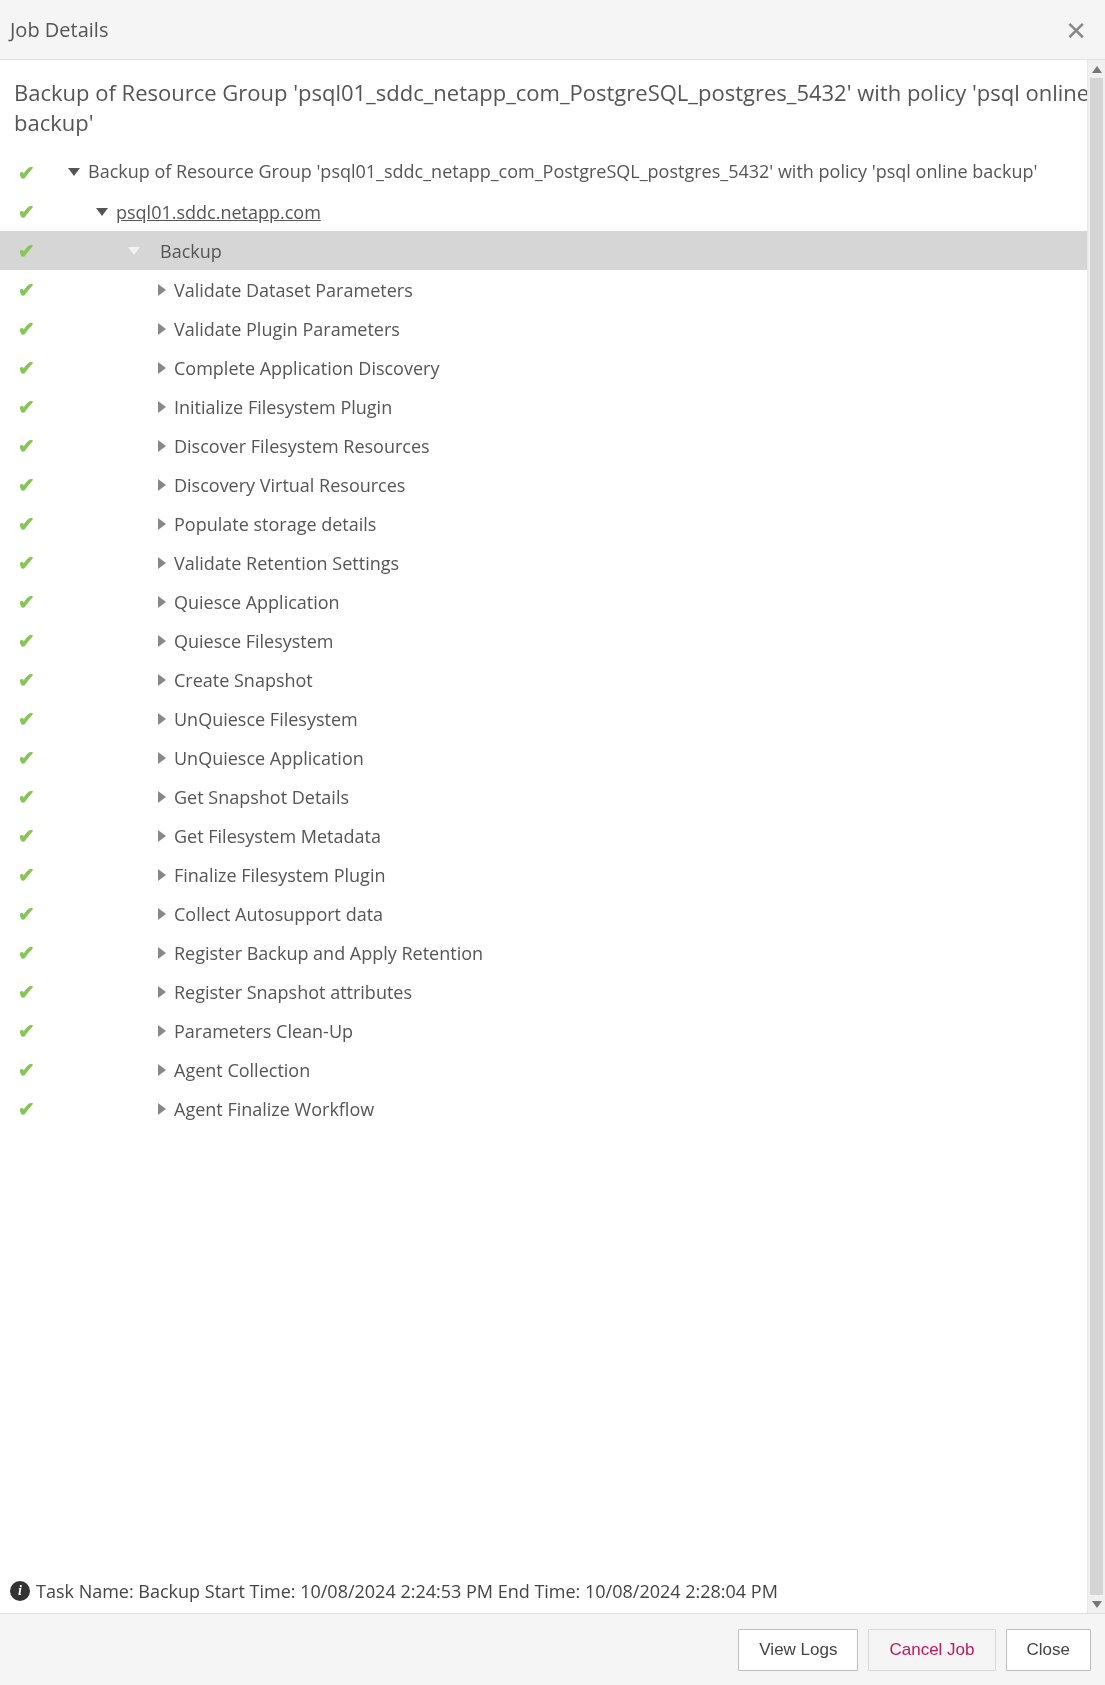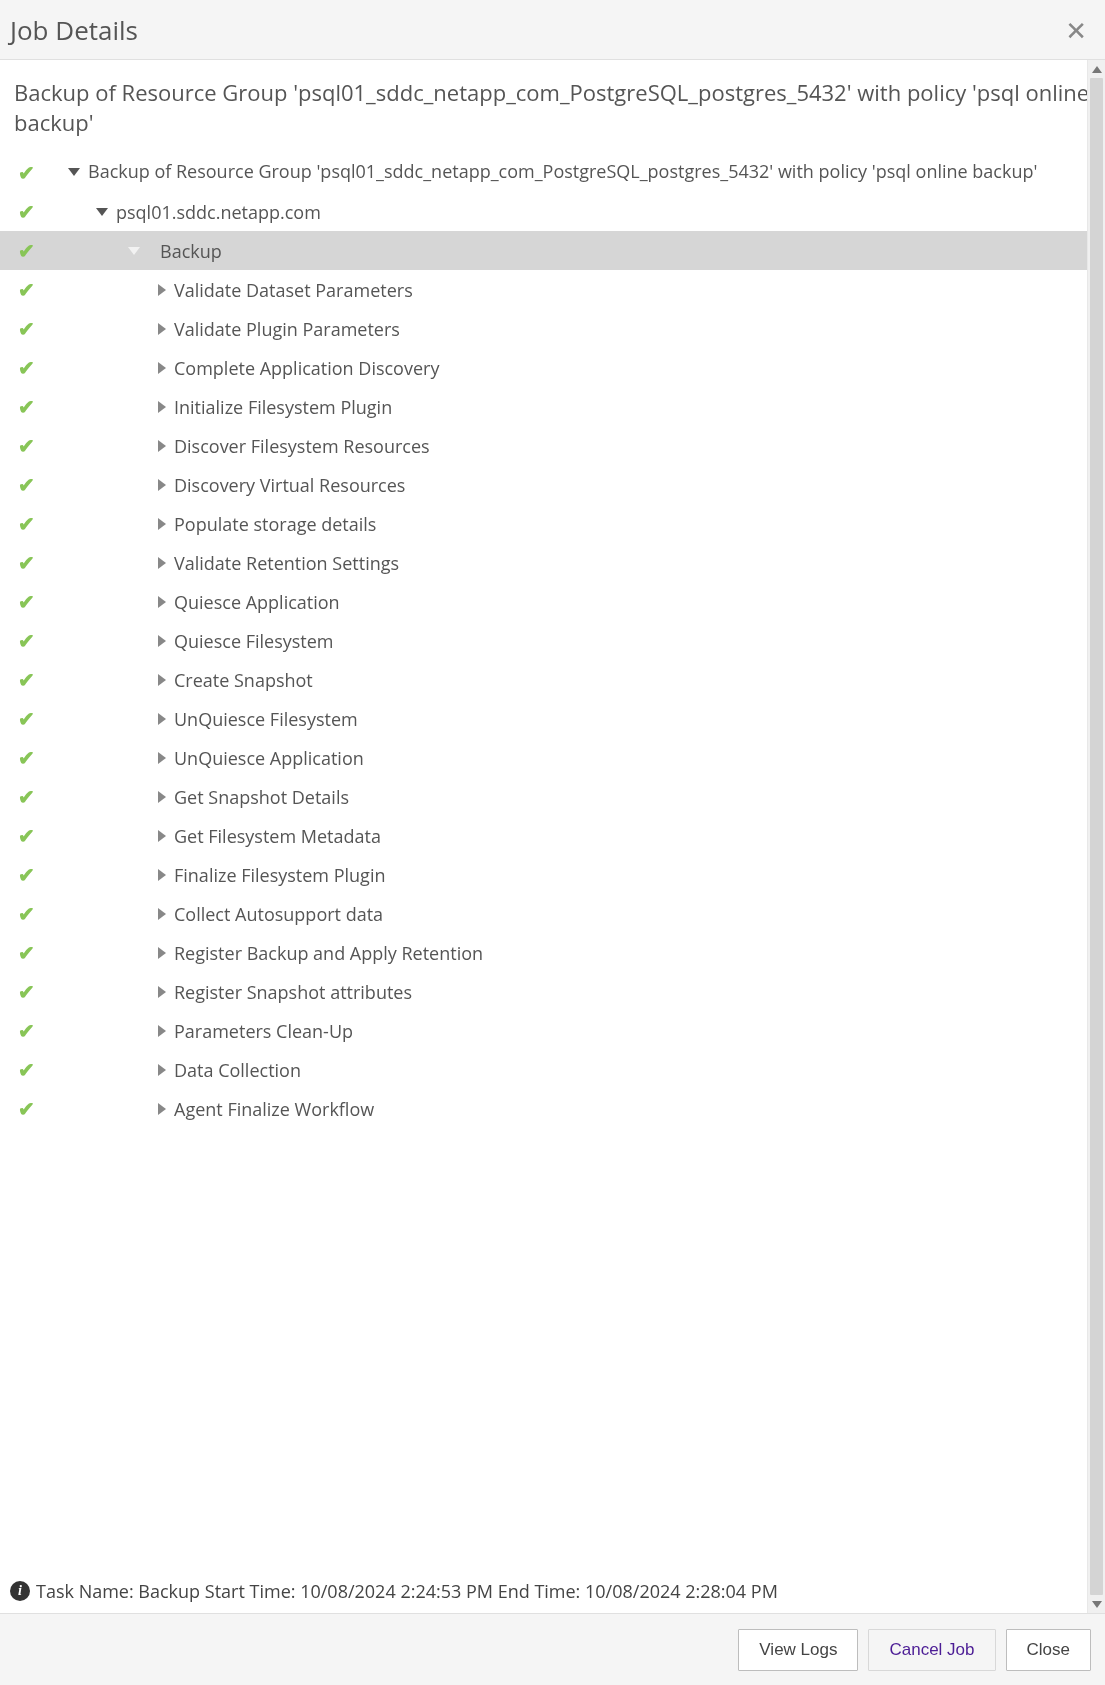--- a/index.html
+++ b/index.html
@@ -16,21 +16,21 @@
   .header {
     display: flex;
     justify-content: space-between;
     align-items: center;
     padding: 12px 12px 12px 10px;
     background: #f5f5f5;
     border-bottom: 1px solid #e0e0e0;
     height: 60px;
   }
   .header-title {
-    font-size: 26px;
+    font-size: 20px;
     font-weight: 400;
     color: #555;
   }
   .close-x {
     font-size: 26px;
     color: #888;
     cursor: pointer;
     line-height: 1;
     padding: 0 6px;
   }
@@ -96,21 +96,21 @@
     border-top: 6px solid transparent;
     border-bottom: 6px solid transparent;
     border-left: 8px solid #888;
   }
   .row-label {
     line-height: 1.35;
     padding-top: 6px;
     padding-bottom: 6px;
   }
   .indent-0 .content-cell { margin-left: 0px; }
-  .indent-1 .content-cell { margin-left: 28px; }
+  .indent-1 .content-cell { margin-left: 28px; text-decoration: underline; }
   .indent-2 .content-cell { margin-left: 60px; gap: 12px; }
   .indent-3 .content-cell { margin-left: 90px; text-align: center; }
   .content-cell { display: flex; align-items: center; flex: 1; }
   .rows-container { margin-left: 0; }
   .row.multi { align-items: flex-start; }
   .row.multi .check-cell{ padding-top: 6px;}
   .info-bar {
     position: absolute;
     left: 0; right: 0;
     bottom: 72px;
@@ -151,21 +151,21 @@
   .btn {
     padding: 10px 20px;
     font-size: 17px;
     border: 1px solid #bdbdbd;
     background: #fff;
     color: #444;
     cursor: pointer;
     border-radius: 1px;
   }
   .btn.disabled {
-    color: #4c1d95;
+    color: #be185d;
     cursor: default;
     border-color: #d8d8d8;
     background: #f5f5f5;
   }
   .scrollbar {
     position: absolute;
     right: 0; top: 60px;
     width: 18px;
     bottom: 72px;
     background: #f0f0f0;
@@ -460,21 +460,21 @@
           </div>
         </div>
         <div class="row indent-3">
           <div class="check-cell">
             <span class="check-icon">✔</span>
           </div>
           <div class="content-cell">
             <span class="toggle-cell">
               <span class="tri tri-right"></span>
             </span>
-            <span class="row-label">Data Collection</span>
+            <span class="row-label">Agent Collection</span>
           </div>
         </div>
         <div class="row indent-3">
           <div class="check-cell">
             <span class="check-icon">✔</span>
           </div>
           <div class="content-cell">
             <span class="toggle-cell">
               <span class="tri tri-right"></span>
             </span>

